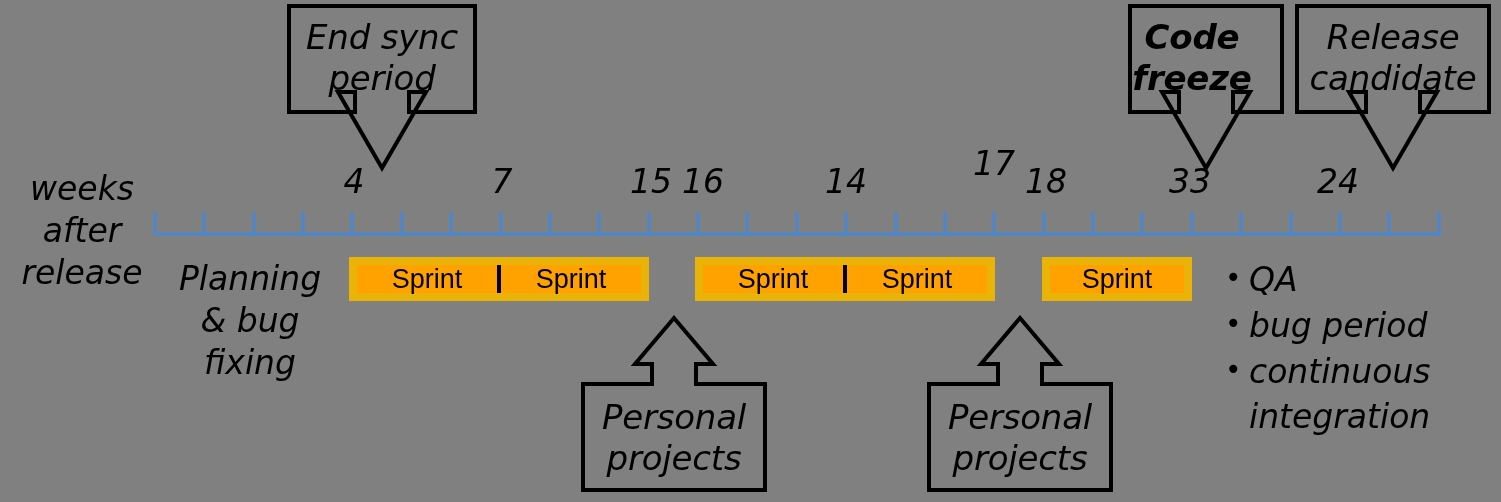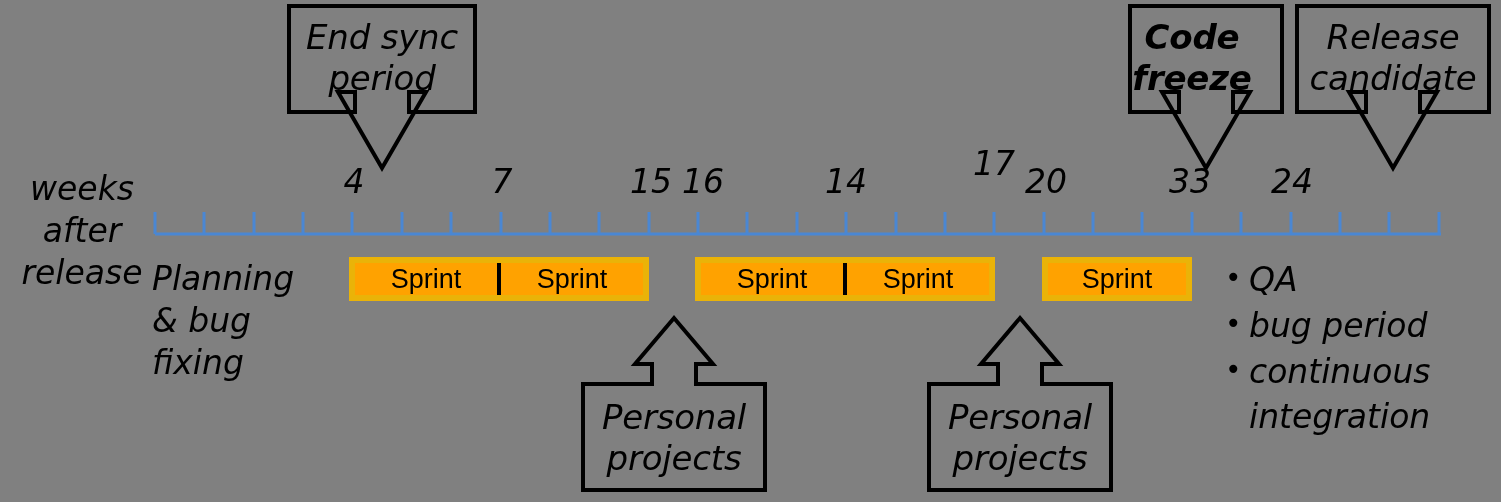--- a/index.html
+++ b/index.html
@@ -86,30 +86,30 @@
 
   
   .planning-label {
     position: absolute;
     font-family: "DejaVu Sans", sans-serif;
     font-style: italic;
     font-weight: 400;
     font-size: 33px;
     line-height: 1.28;
     color: #000000;
-    text-align: left;
+    text-align: center;
     white-space: pre-line;
   }
 
   
   .sprint-group {
     position: absolute;
     display: flex;
     box-sizing: border-box;
-    border: 6px solid #eab308;
+    border: 8px solid #eab308;
     background: #000000;
   }
   .sprint-cell {
     flex: 1 1 auto;
     box-sizing: border-box;
     background: #FFA200;
     display: flex;
     align-items: center;
     justify-content: center;
     font-family: "Liberation Sans", sans-serif;
@@ -171,23 +171,23 @@
   </svg>
   <div class="callout-label" style="left:1295px; top:4px; width:196px; height:108px;">Release
 candidate</div>
 
   <div class="tick-label" style="left:354px;  top:162px;">4</div>
   <div class="tick-label" style="left:502px;  top:162px;">7</div>
   <div class="tick-label" style="left:651px;  top:162px;">15</div>
   <div class="tick-label" style="left:703px;  top:162px;">16</div>
   <div class="tick-label" style="left:846px;  top:162px;text-align:center;">14</div>
   <div class="tick-label" style="left:994px;  top:144px;">17</div>
-  <div class="tick-label" style="left:1046px; top:162px;">20</div>
+  <div class="tick-label" style="left:1046px; top:162px;">18</div>
   <div class="tick-label" style="left:1190px; top:162px;">33</div>
-  <div class="tick-label" style="left:1292px; top:162px;">24</div>
+  <div class="tick-label" style="left:1338px; top:162px;">24</div>
 
   <svg class="axis-svg" style="left:150px; top:205px;" width="1295" height="36" viewBox="0 0 1295 36">
     <line class="axis-line" x1="5" y1="29" x2="1291" y2="29"></line>
     <g>
       <line class="axis-tick" x1="5" y1="29" x2="5" y2="7"></line>
       <line class="axis-tick" x1="54" y1="29" x2="54" y2="7"></line>
       <line class="axis-tick" x1="104" y1="29" x2="104" y2="7"></line>
       <line class="axis-tick" x1="153" y1="29" x2="153" y2="7"></line>
       <line class="axis-tick" x1="202" y1="29" x2="202" y2="7"></line>
       <line class="axis-tick" x1="252" y1="29" x2="252" y2="7"></line>

